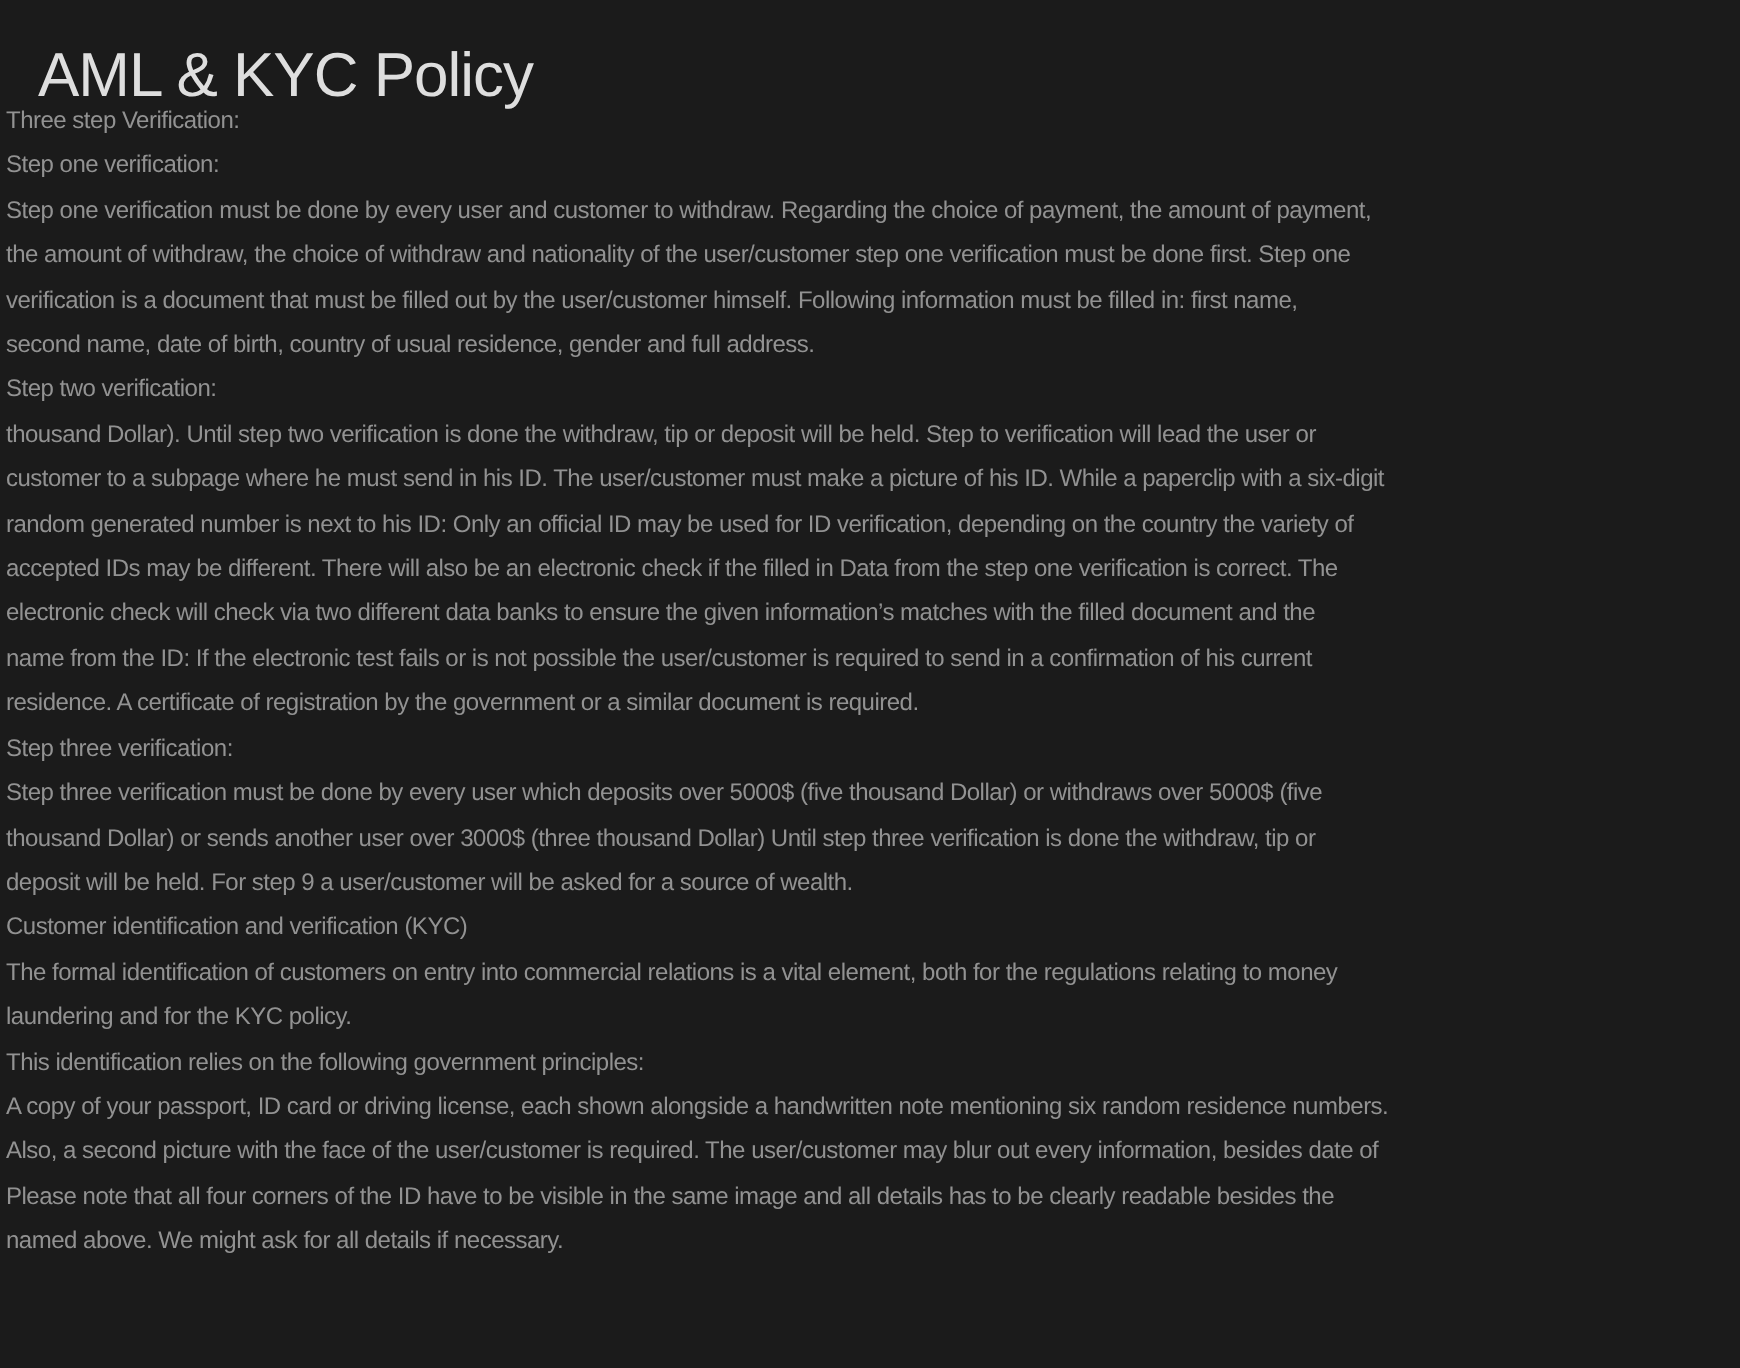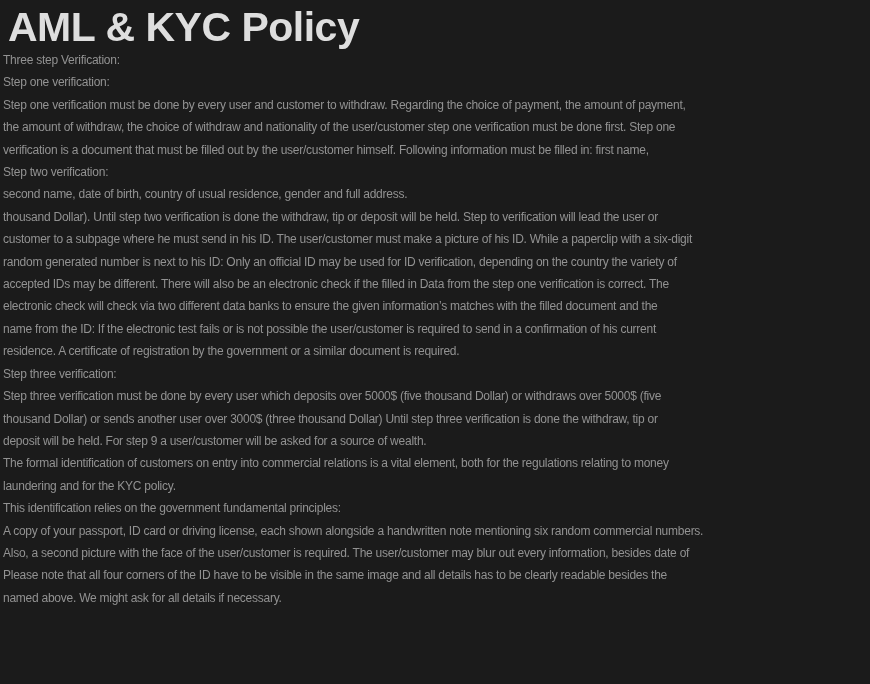--- a/index.html
+++ b/index.html
@@ -12,23 +12,23 @@
     position: relative;
     width: 870px;
     height: 684px;
     background: #1b1b1b;
     overflow: hidden;
   }
   .page-title {
     position: absolute;
     left: 3px;
     top: 1px;
-    margin: 5px;
-    font-size: 41px;
-    font-weight: 700;
+    margin: 16px;
+    font-size: 31px;
+    font-weight: 400;
     letter-spacing: -0.5px;
     line-height: 42px;
     color: #dedede;
   }
   .content {
     position: absolute;
     left: 3px;
     right: 0;
     top: 52px;
     bottom: 0;
@@ -50,35 +50,36 @@
 
 <div class="page" style="background: rgb(27, 27, 27);">
   <h1 class="page-title" style="color: rgb(222, 222, 222);">AML &amp; KYC Policy</h1>
   <div class="content">
     <div class="lines" style="color: rgb(146, 146, 146);">
         <div class="line">Three step Verification:</div>
         <div class="line">Step one verification:</div>
         <div class="line">Step one verification must be done by every user and customer to withdraw. Regarding the choice of payment, the amount of payment,</div>
         <div class="line">the amount of withdraw, the choice of withdraw and nationality of the user/customer step one verification must be done first. Step one</div>
         <div class="line">verification is a document that must be filled out by the user/customer himself. Following information must be filled in: first name,</div>
+        <div class="line">second name, date of birth, country of usual residence, gender and full address.</div>
         <div class="line">Step two verification:</div>
-        <div class="line">second name, date of birth, country of usual residence, gender and full address.</div>
         <div class="line">thousand Dollar). Until step two verification is done the withdraw, tip or deposit will be held. Step to verification will lead the user or</div>
         <div class="line">customer to a subpage where he must send in his ID. The user/customer must make a picture of his ID. While a paperclip with a six-digit</div>
         <div class="line">random generated number is next to his ID: Only an official ID may be used for ID verification, depending on the country the variety of</div>
         <div class="line">accepted IDs may be different. There will also be an electronic check if the filled in Data from the step one verification is correct. The</div>
         <div class="line">electronic check will check via two different data banks to ensure the given information’s matches with the filled document and the</div>
         <div class="line">name from the ID: If the electronic test fails or is not possible the user/customer is required to send in a confirmation of his current</div>
         <div class="line">residence. A certificate of registration by the government or a similar document is required.</div>
         <div class="line">Step three verification:</div>
         <div class="line">Step three verification must be done by every user which deposits over 5000$ (five thousand Dollar) or withdraws over 5000$ (five</div>
         <div class="line">thousand Dollar) or sends another user over 3000$ (three thousand Dollar) Until step three verification is done the withdraw, tip or</div>
         <div class="line">deposit will be held. For step 9 a user/customer will be asked for a source of wealth.</div>
+        <div class="line">Customer identification and verification (KYC)</div>
         <div class="line">The formal identification of customers on entry into commercial relations is a vital element, both for the regulations relating to money</div>
         <div class="line">laundering and for the KYC policy.</div>
-        <div class="line">This identification relies on the government fundamental principles:</div>
-        <div class="line">A copy of your passport, ID card or driving license, each shown alongside a handwritten note mentioning six random commercial numbers.</div>
+        <div class="line">This identification relies on the following government principles:</div>
+        <div class="line">A copy of your passport, ID card or driving license, each shown alongside a handwritten note mentioning six random residence numbers.</div>
         <div class="line">Also, a second picture with the face of the user/customer is required. The user/customer may blur out every information, besides date of</div>
         <div class="line">Please note that all four corners of the ID have to be visible in the same image and all details has to be clearly readable besides the</div>
         <div class="line">named above. We might ask for all details if necessary.</div>
       </div>
   </div>
 </div>
 
 </body></html>

